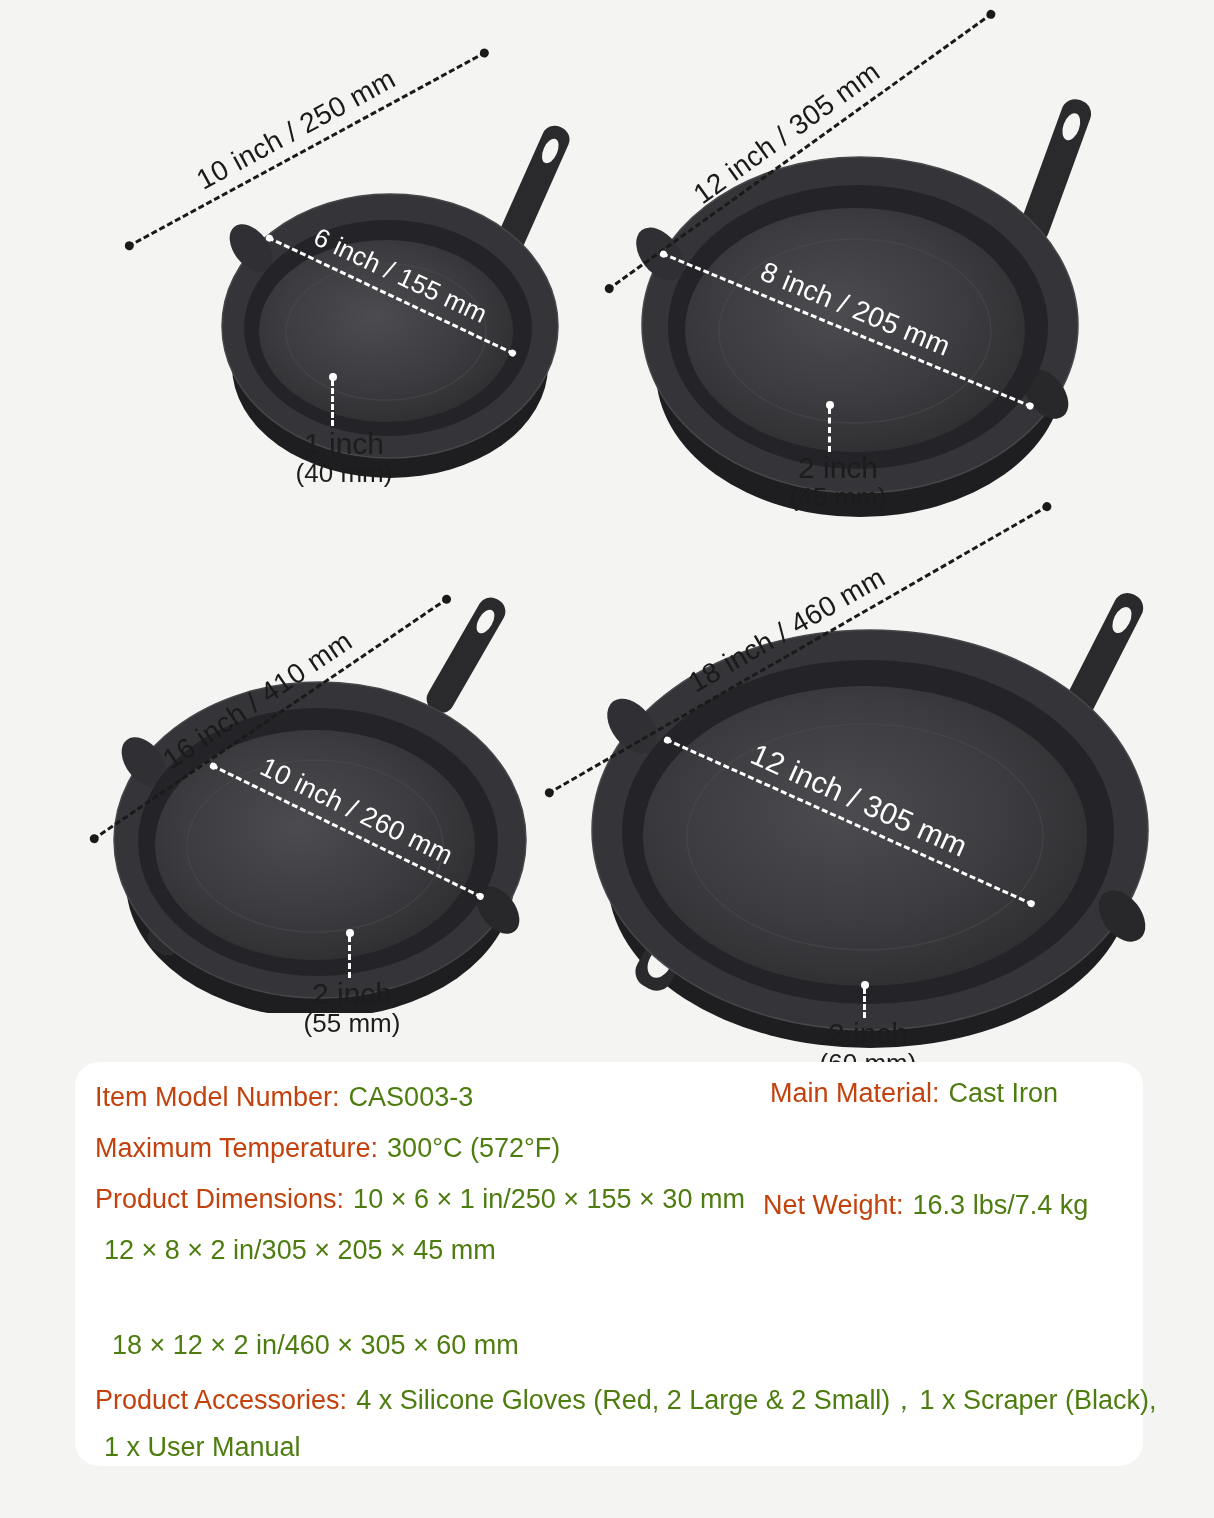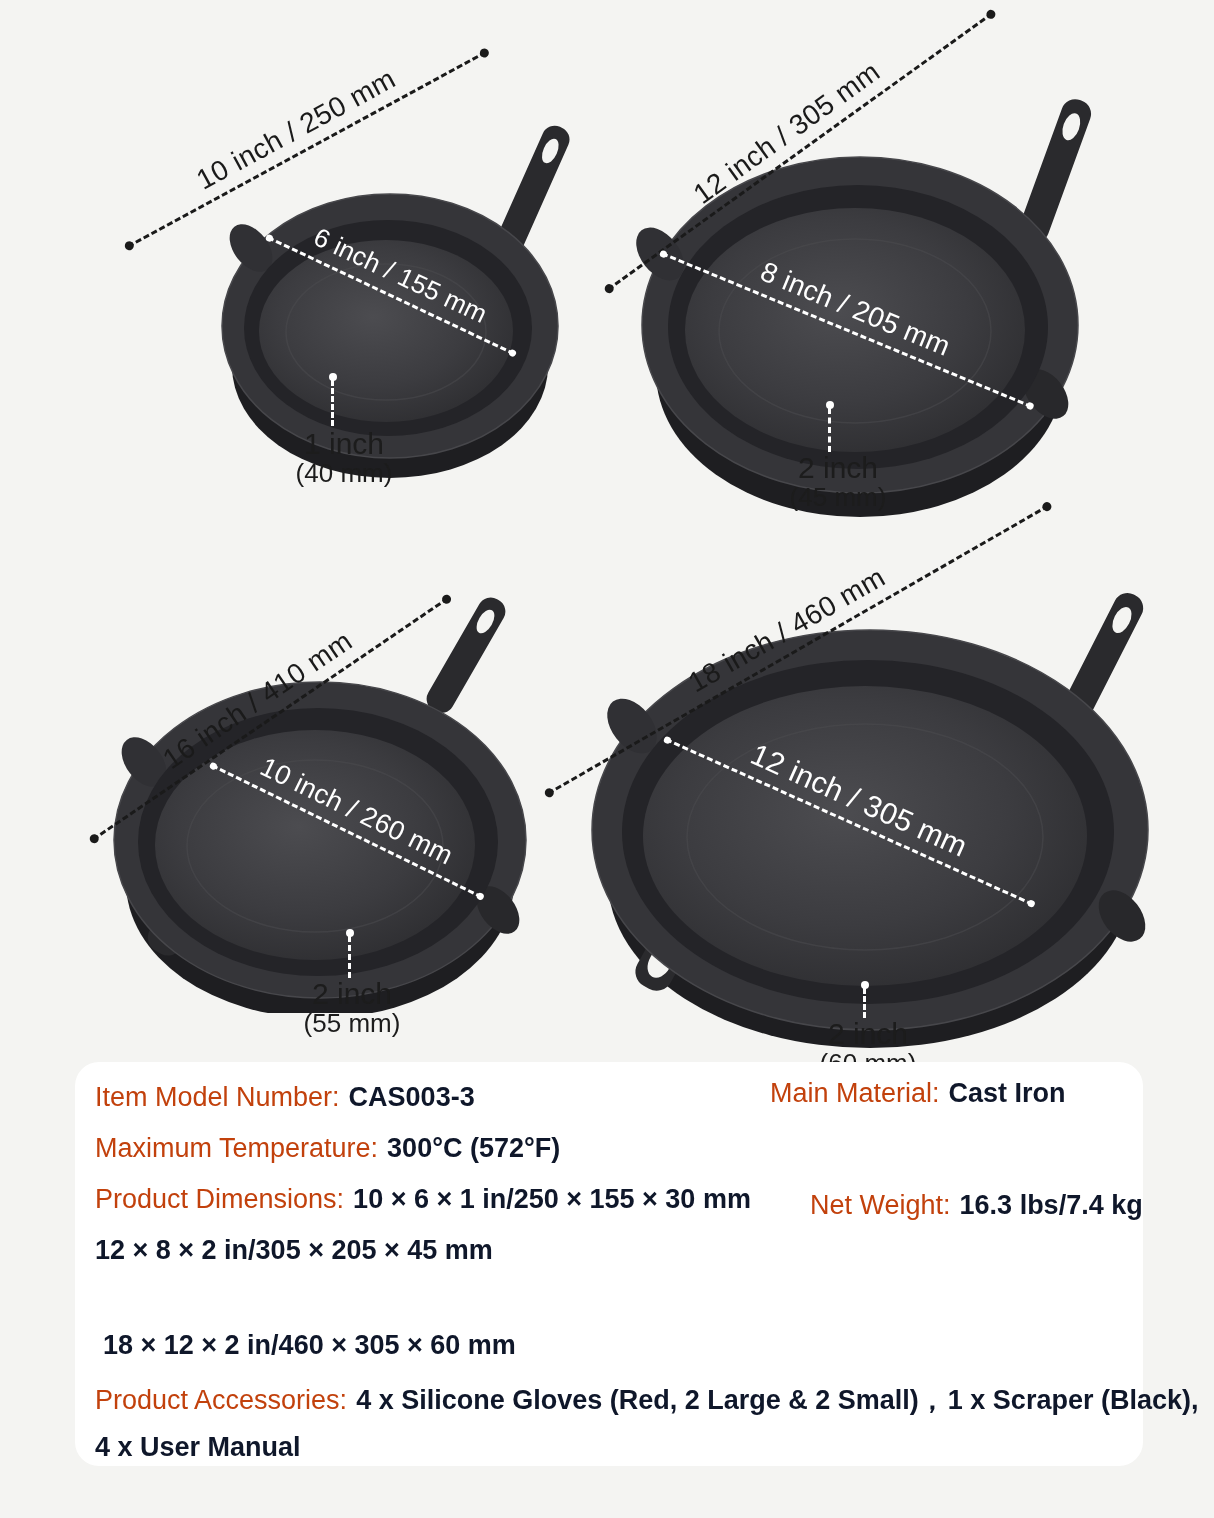--- a/index.html
+++ b/index.html
@@ -26,22 +26,22 @@
   .depth-line{position:absolute;width:0;border-left:3px dashed #ffffff}
   .depth-line .dot{position:absolute;left:-5px;top:-7px;width:8px;height:8px;border-radius:50%;background:#ffffff}
   .depth-label{position:absolute;width:180px;text-align:center;color:#1c1c1c;line-height:1.05}
   .depth-label .big{font-size:30px}
   .depth-label .small{font-size:26px}
 
   
   .spec-panel{position:absolute;left:75px;top:1062px;width:1068px;height:404px;background:#ffffff;border-radius:24px}
   .spec{position:absolute;font-size:27px;white-space:nowrap}
   .spec .lbl{color:#c2410c}
-  .spec .val{color:#0f172a;font-weight:700;margin-left:9px}
-  .spec .val.first{margin-left:0}
+  .spec .val{color:#4d7c0f;font-weight:400;margin-left:9px}
+  .spec .val.first{margin-left:9px}
   .spec .val.gap{margin-left:2px}
 </style>
 </head>
 <body>
 
 <div class="canvas">
 
   <svg class="pan" style="left:205px;top:98px" width="372" height="385" viewBox="0 0 372 385">
     <defs>
       <radialGradient id="gA" cx="45%" cy="42%" r="68%">
@@ -217,36 +217,36 @@
     </div>
 
     <div class="spec" style="left:20px;top:71px">
       <span class="lbl">Maximum Temperature:</span><span class="val">300°C (572°F)</span>
     </div>
 
     <div class="spec" style="left:20px;top:122px">
       <span class="lbl">Product Dimensions:</span><span class="val">10 × 6 × 1 in/250 × 155 × 30 mm</span>
     </div>
 
-    <div class="spec" style="left:735px;top:128px">
+    <div class="spec" style="left:688px;top:128px">
       <span class="lbl">Net Weight:</span><span class="val">16.3 lbs/7.4 kg</span>
     </div>
 
     <div class="spec" style="left:20px;top:173px">
       <span class="val first">12 × 8 × 2 in/305 × 205 × 45 mm</span>
     </div>
 
 
     <div class="spec" style="left:28px;top:268px">
       <span class="val first">18 × 12 × 2 in/460 × 305 × 60 mm</span>
     </div>
 
     <div class="spec" style="left:20px;top:320px">
       <span class="lbl">Product Accessories:</span><span class="val">4 x Silicone Gloves (Red, 2 Large &amp; 2 Small)，</span><span class="val gap">1 x Scraper (Black),</span>
     </div>
 
     <div class="spec" style="left:20px;top:370px">
-      <span class="val first">4 x User Manual</span>
+      <span class="val first">1 x User Manual</span>
     </div>
 
   </div>
 
 </div>
 
 </body></html>

